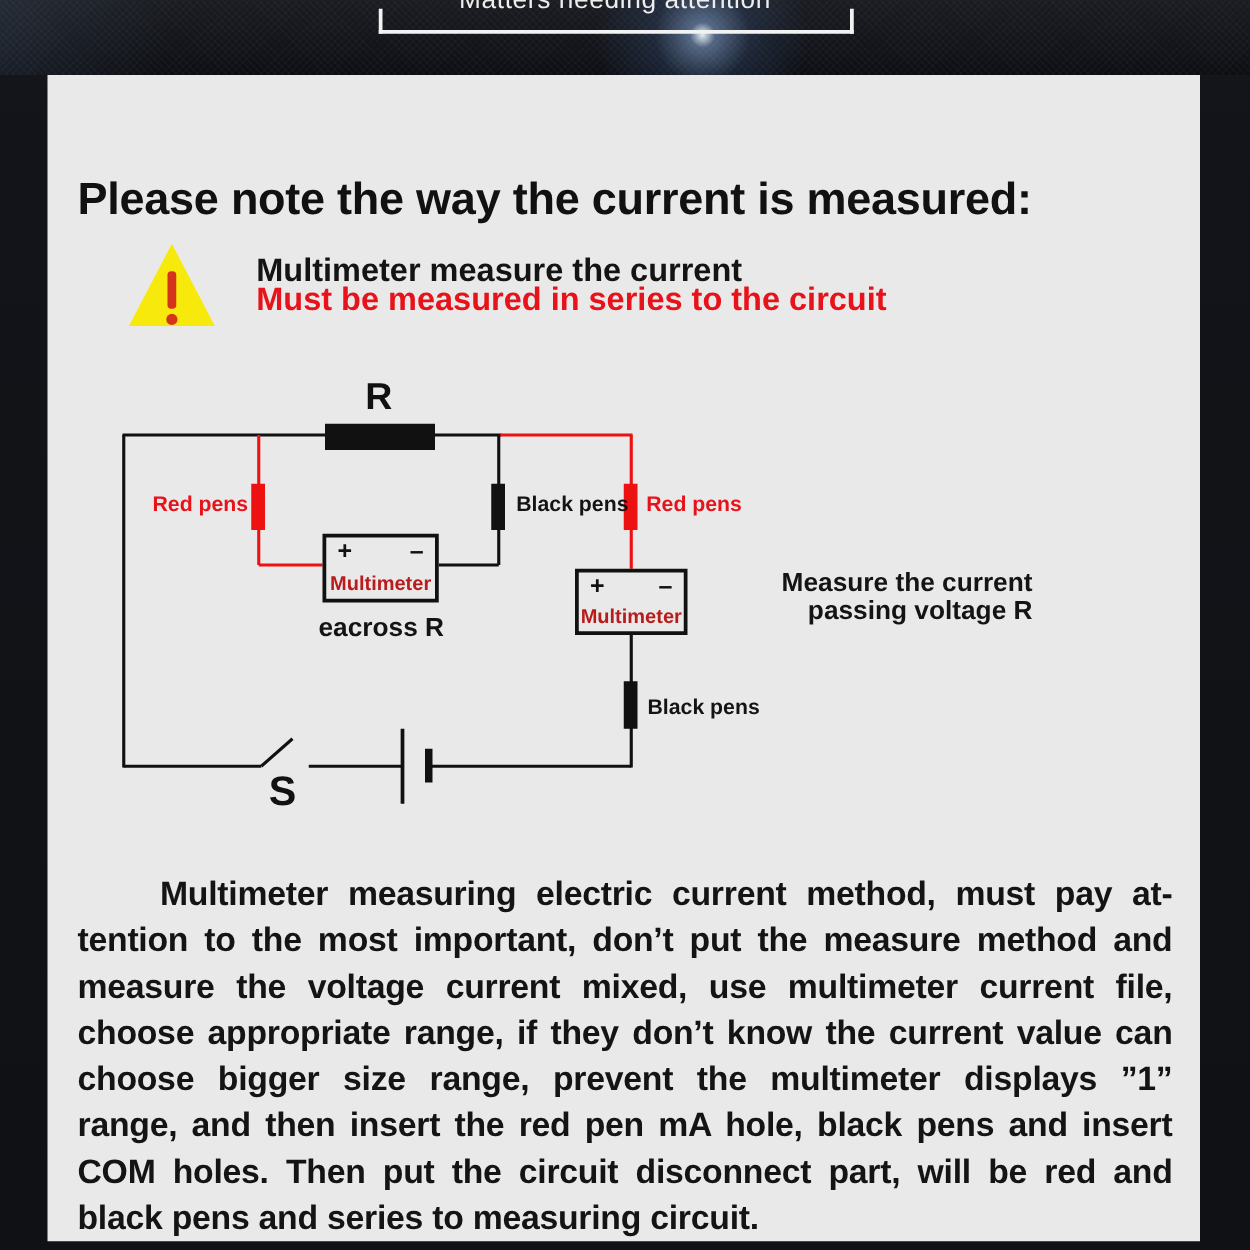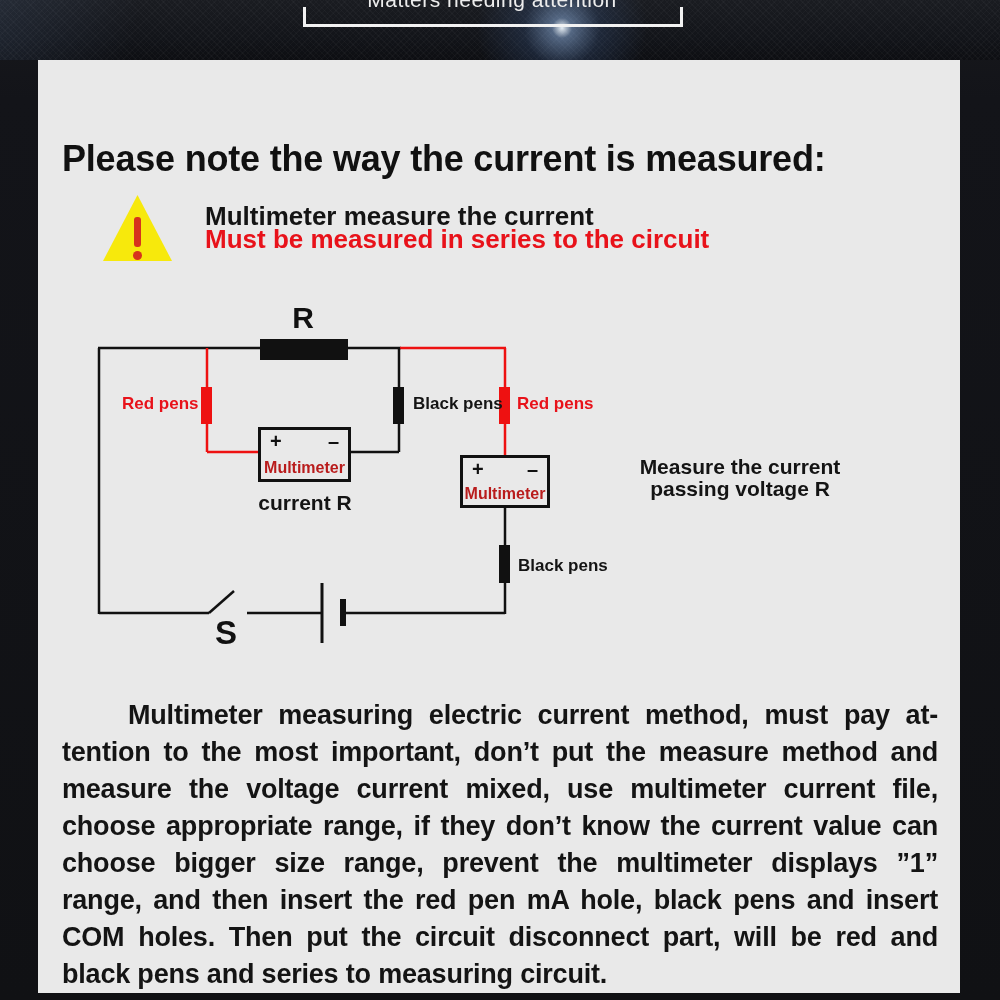--- a/index.html
+++ b/index.html
@@ -62,21 +62,21 @@
     position:absolute;box-sizing:border-box;border:3.5px solid #111;background:#e9e9e9;
     display:flex;flex-direction:column;justify-content:space-between;
   }
   .meter-a{left:258px;top:427px;width:93px;height:55px;}
   .meter-b{left:460px;top:455px;width:90px;height:53px;}
   .meter-row{display:flex;justify-content:space-between;padding:1px 9px 0 9px;
     font-size:20px;font-weight:700;color:#111;line-height:20px;}
   .meter-name{text-align:center;font-size:16px;font-weight:600;color:#b91c1c;padding-bottom:3px;line-height:16px;}
   .caption{font-size:21px;font-weight:600;color:#141414;line-height:21.5px;}
   .cap-volt{position:absolute;left:185px;top:492px;width:240px;text-align:center;}
-  .cap-curr{position:absolute;left:566px;top:456px;width:260px;text-align:center;line-height:22px;margin-left:44px;}
+  .cap-curr{position:absolute;left:566px;top:456px;width:260px;text-align:right;line-height:22px;}
   
   .para{position:absolute;left:62px;top:697px;width:876px;color:#141414;
     font-size:27px;font-weight:700;letter-spacing:-.2px;}
   .para .pl{line-height:37px;text-align:justify;text-align-last:justify;white-space:normal;}
   .para .pl.first{padding-left:66px;}
   .para .pl.last{text-align:left;text-align-last:left;}
 </style>
 </head>
 <body>
 
@@ -133,21 +133,21 @@
   <div class="lbl" style="left:518px;top:556px;">Black pens</div>
 
   <div class="meter meter-a">
     <div class="meter-row">
       <span>+</span>
       <span>–</span>
     </div>
     <div class="meter-name">Multimeter</div>
   </div>
   <div class="caption cap-volt">
-    <div>current R</div>
+    <div>eacross R</div>
   </div>
 
   <div class="meter meter-b">
     <div class="meter-row">
       <span>+</span>
       <span>–</span>
     </div>
     <div class="meter-name">Multimeter</div>
   </div>
   <div class="caption cap-curr">

